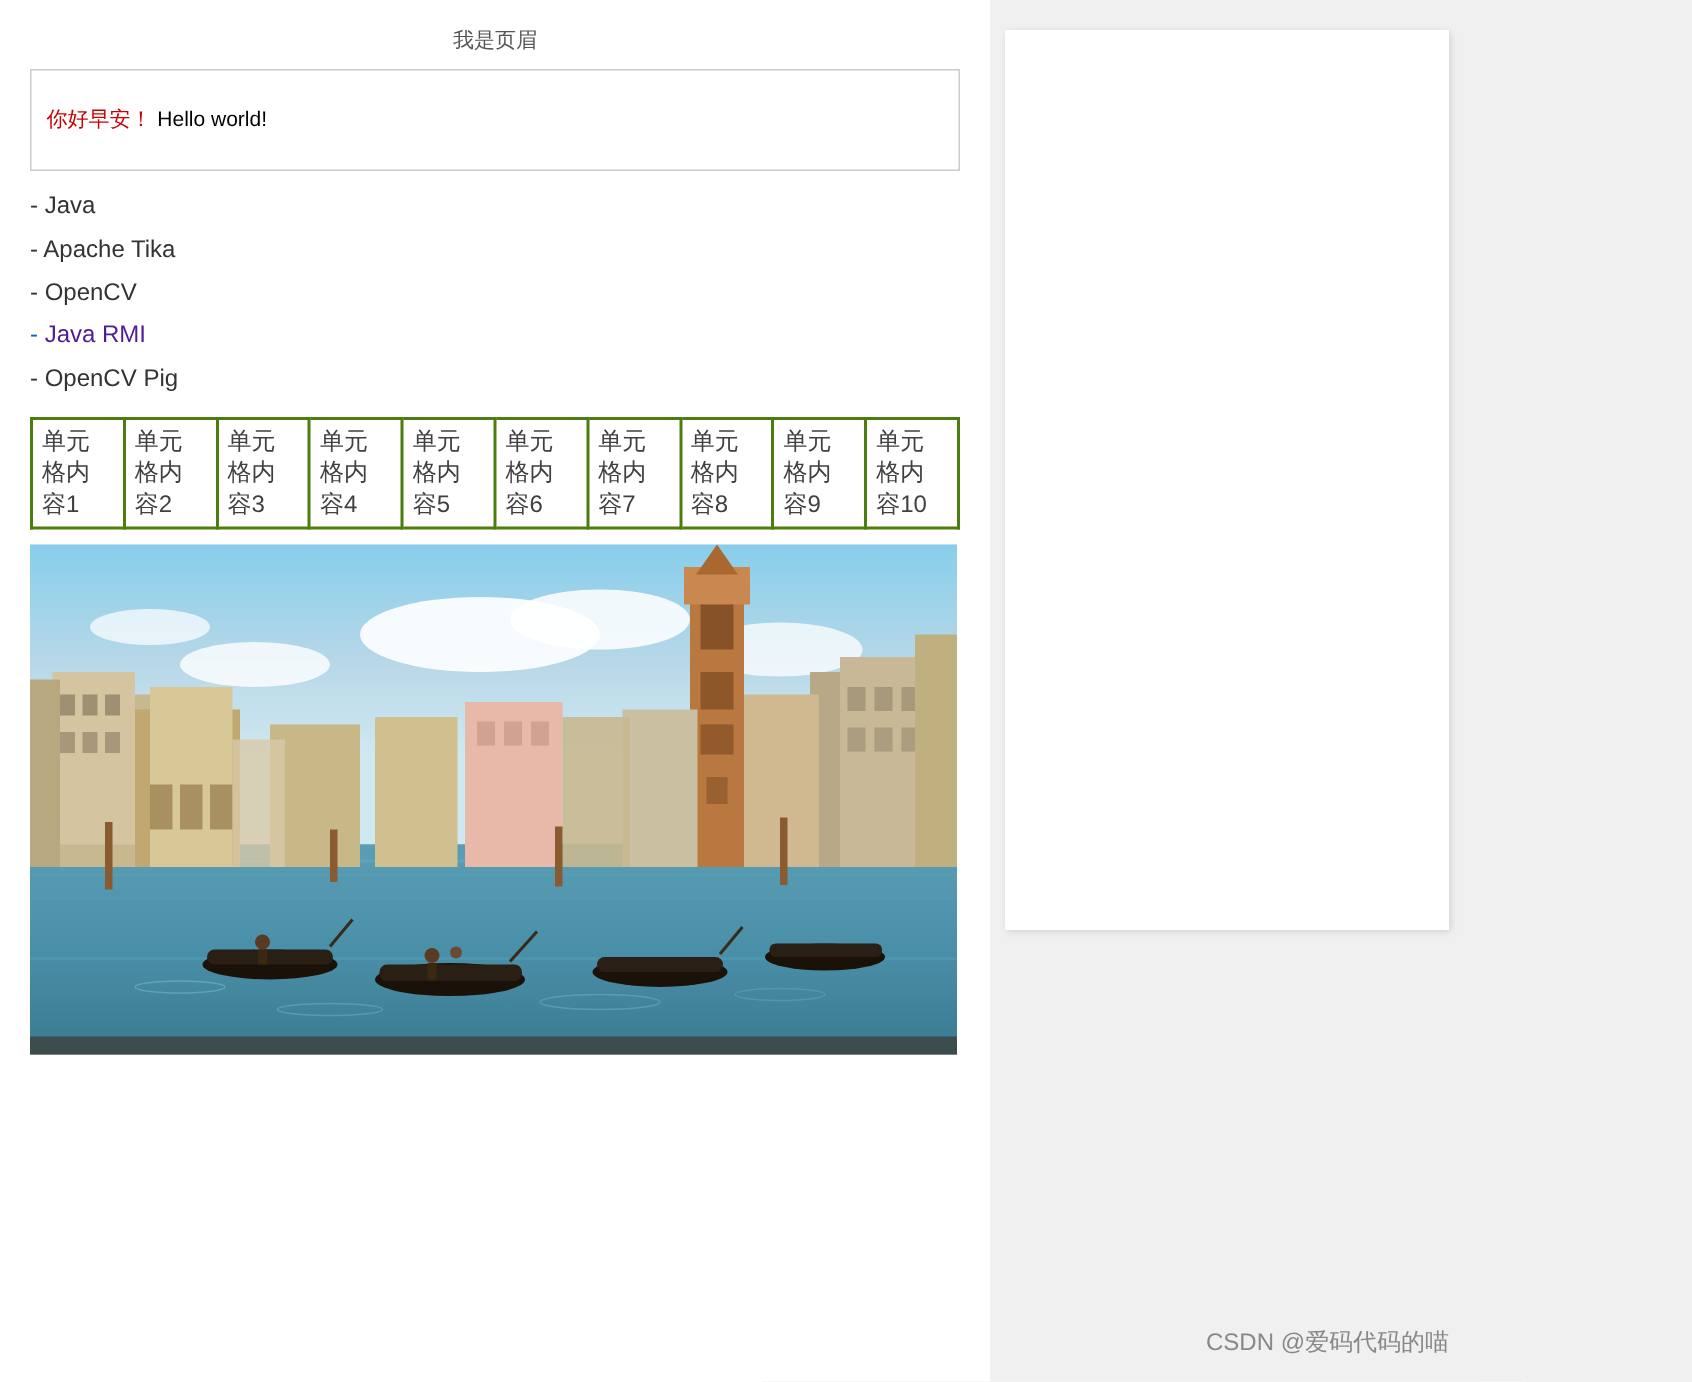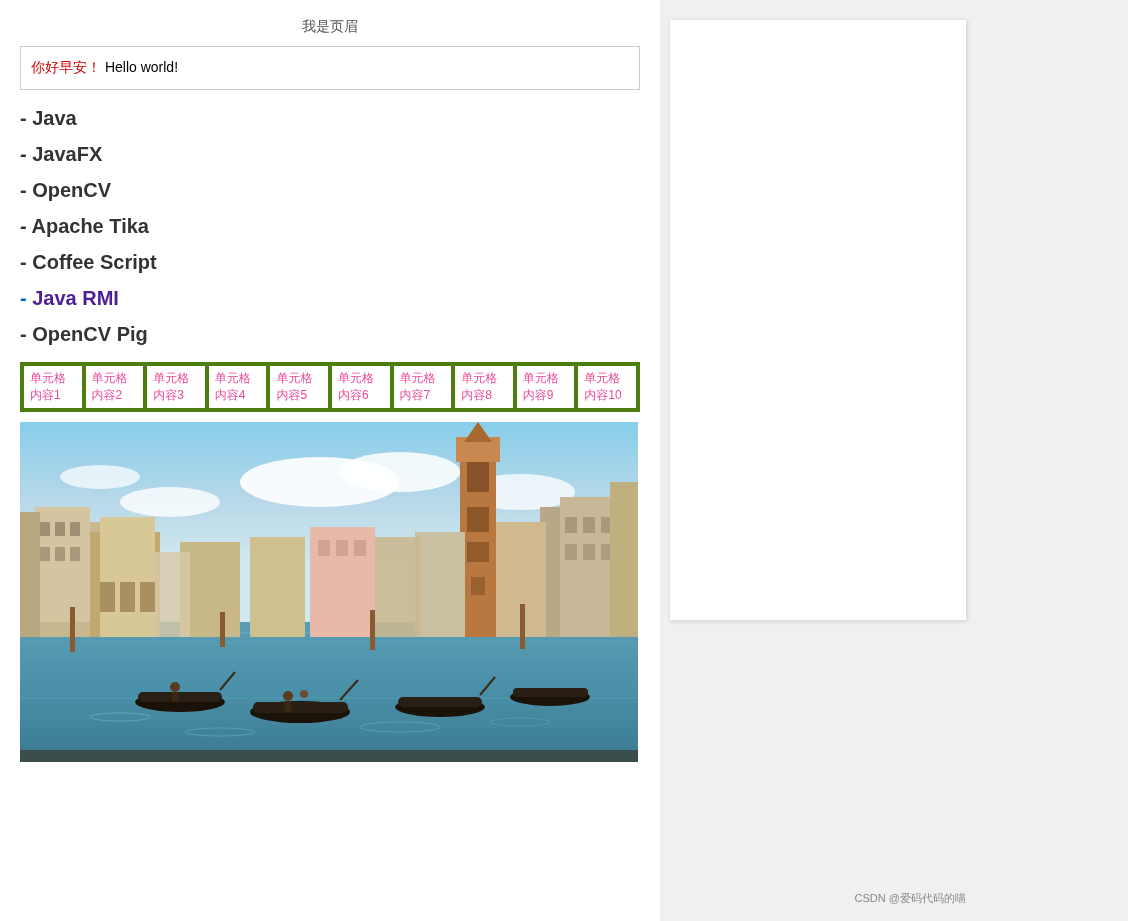--- a/index.html
+++ b/index.html
@@ -33,53 +33,52 @@
     }
     .header-title {
       text-align: center;
       color: #555;
       font-size: 14px;
       margin-bottom: 10px;
       padding-top: 8px;
     }
     .hello-box {
       border: 1px solid #ccc;
-      padding: 12px 10px;
+      padding: 24px 10px;
       margin-bottom: 10px;
     }
     .hello-text-red {
       color: #cc0000;
       font-size: 14px;
     }
     .list-section {
       margin-bottom: 10px;
     }
     .list-item {
       line-height: 1.8;
-      font-size: 20px;
+      font-size: 16px;
       color: #333;
-      font-weight: bold;
     }
     .list-item.link-style {
       color: #0066cc;
     }
     .list-item.link-style a {
       color: #4c1d95;
       text-decoration: none;
     }
     table {
       border-collapse: collapse;
       width: 100%;
       margin-bottom: 10px;
     }
     td {
-      border: 4px solid #4d7c0f;
+      border: 2px solid #4d7c0f;
       padding: 4px 6px;
-      font-size: 12px;
-      color: #ec4899;
+      font-size: 16px;
+      color: #404040;
       width: 63px;
       min-width: 55px;
     }
     .venice-image {
       width: 618px;
       height: 340px;
       background: linear-gradient(180deg, 
         #87ceeb 0%, #b0d4e8 20%,
         #5fa8c8 35%, #4a9ab8 45%,
         #6aacbe 55%, #5598a8 65%,
@@ -94,41 +93,39 @@
       justify-content: center;
     }
     .venice-svg {
       width: 618px;
       height: 340px;
     }
     .bottom-credit {
       position: absolute;
       bottom: 15px;
       right: 20px;
-      font-size: 11px;
+      font-size: 16px;
       color: #888;
     }
   </style>
 </head>
 <body>
 
 <div class="page-wrapper">
   <div class="main-content">
     <div class="header-title">我是页眉</div>
 
     <div class="hello-box">
       <span class="hello-text-red">你好早安！</span><span> Hello world!</span>
     </div>
 
     <div class="list-section">
       <div class="list-item">- Java</div>
-      <div class="list-item">- JavaFX</div>
+      <div class="list-item">- Apache Tika</div>
       <div class="list-item">- OpenCV</div>
-      <div class="list-item">- Apache Tika</div>
-      <div class="list-item">- Coffee Script</div>
       <div class="list-item link-style">- <a href="#">Java RMI</a></div>
       <div class="list-item">- OpenCV Pig</div>
     </div>
 
     <table>
       <tbody id="table-body">
       <tr>
             <td>单元格内容1</td>
             <td>单元格内容2</td>
             <td>单元格内容3</td>

